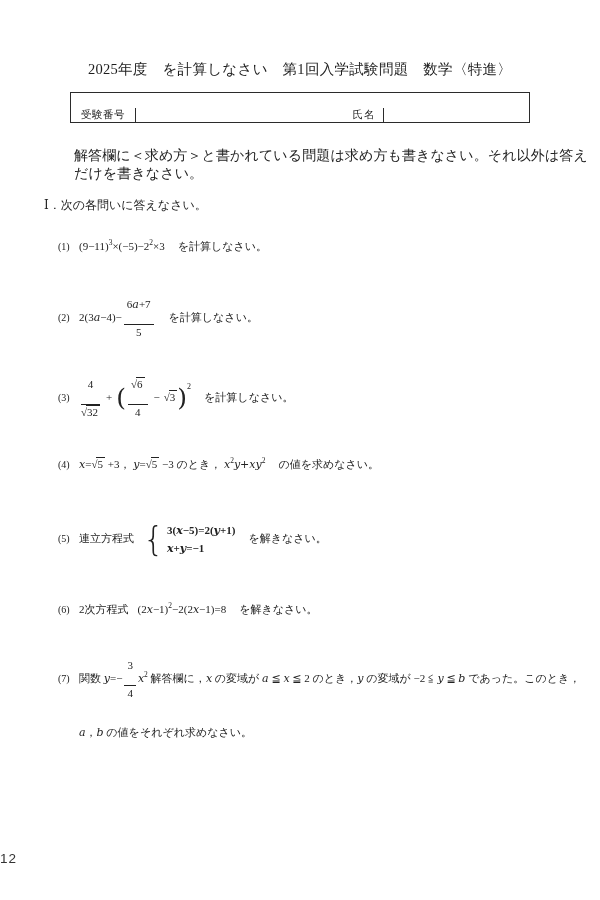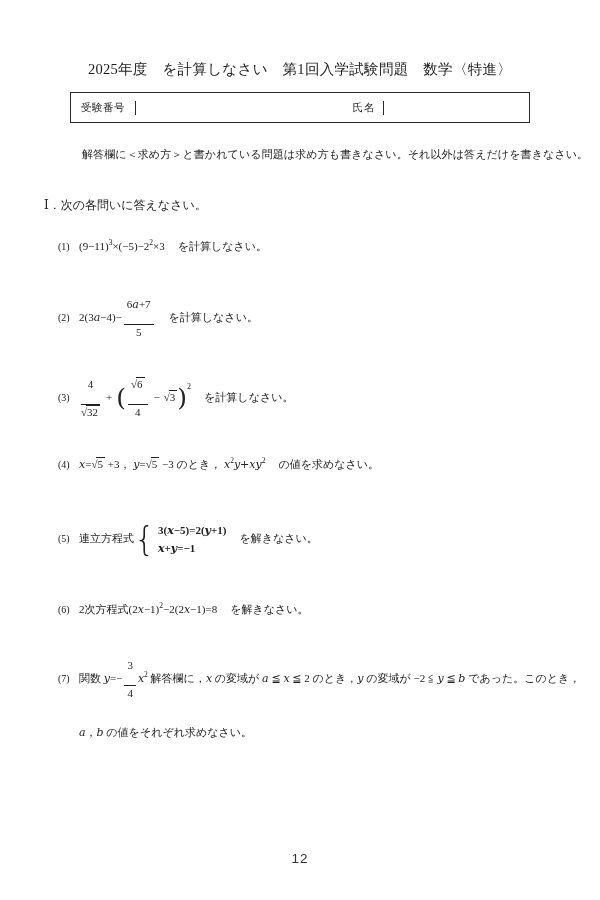--- a/index.html
+++ b/index.html
@@ -9,36 +9,36 @@
     font-family:"Liberation Serif","DejaVu Serif",serif;
   }
   .title {
     position:absolute; top:60px; left:0; width:100%;
     text-align:center; font-size:14.5px; letter-spacing:0.3px; color:#1d1d1d;
   }
   
   .idtable {
     position:absolute; top:92px; left:70px; width:460px; height:31px;
     border:1.6px solid #2b2b2b; box-sizing:border-box;
-    display:flex; align-items:center; font-size:10.5px; color:#1d1d1d;
+    display:flex; align-items:flex-end; font-size:10.5px; color:#1d1d1d;
   }
   .labelcell { display:flex; align-items:center; justify-content:center; }
   .cell-examno { width:64px; border-right:1.2px solid #2b2b2b; letter-spacing:0.5px; }
   .numarea { width:208px; display:flex; border-right:1.2px solid #2b2b2b; }
   .numcell { flex:1; border-right:1px dashed #4a4a4a; }
   .numcell:last-child { border-right:none; }
   .cell-name { width:38px; border-right:1.2px solid #2b2b2b; letter-spacing:1px; }
   .namearea { flex:1; }
 
-  .notice { position:absolute; top:147px; left:82px; font-size:11px; letter-spacing:0.1px; }
+  .notice { position:absolute; top:147px; left:74px; font-size:14px; letter-spacing:0.1px; }
   .sec-heading { position:absolute; top:197px; left:44px; font-size:12px; }
 
   .prob { position:absolute; left:58px; font-size:11px; white-space:nowrap; }
   .pnum { display:inline-block; width:21px; font-size:10px; }
-  .plabel { }
+  .plabel { margin-right:9px; }
   .suffix { margin-left:13px; }
   .mexp { }
   i, .var { font-style:italic; font-family:"DejaVu Serif","Liberation Serif",serif; }
   sup { font-size:7.5px; }
 
   .frac { display:inline-block; vertical-align:middle; text-align:center; line-height:1.25; margin:0 2px; }
   .fnum { display:block; border-bottom:1px solid #222; padding:0 3px 12px; }
   .fden { display:block; padding-top:1px; }
 
   .sqrt { white-space:nowrap; }
@@ -48,21 +48,21 @@
   .bigp { font-size:25px; vertical-align:middle; line-height:0; font-family:"DejaVu Serif",serif; font-weight:300; }
   .bexp { font-size:8px; vertical-align:12px; }
 
   .brace { font-size:33px; font-weight:300; vertical-align:middle; line-height:0; margin-right:3px; font-family:"DejaVu Sans","Liberation Sans",sans-serif; }
   .system { display:inline-block; vertical-align:middle; line-height:1.6; text-align:left; }
   .sysrow { display:block;font-weight:bold; }
 
   .p7line2 { padding-left:21px; }
   .pagenum {
     position:absolute; top:851px; left:0; width:100%;
-    text-align:center; font-size:13.5px; letter-spacing:1px; color:#333;
+    text-align:left; font-size:13.5px; letter-spacing:1px; color:#333;
     font-family:"Liberation Sans","DejaVu Sans",sans-serif;
   }
 </style>
 </head>
 <body>
 
 <div>
 
   <div class="title">2025年度　を計算しなさい　第1回入学試験問題　数学〈特進〉</div>
 

